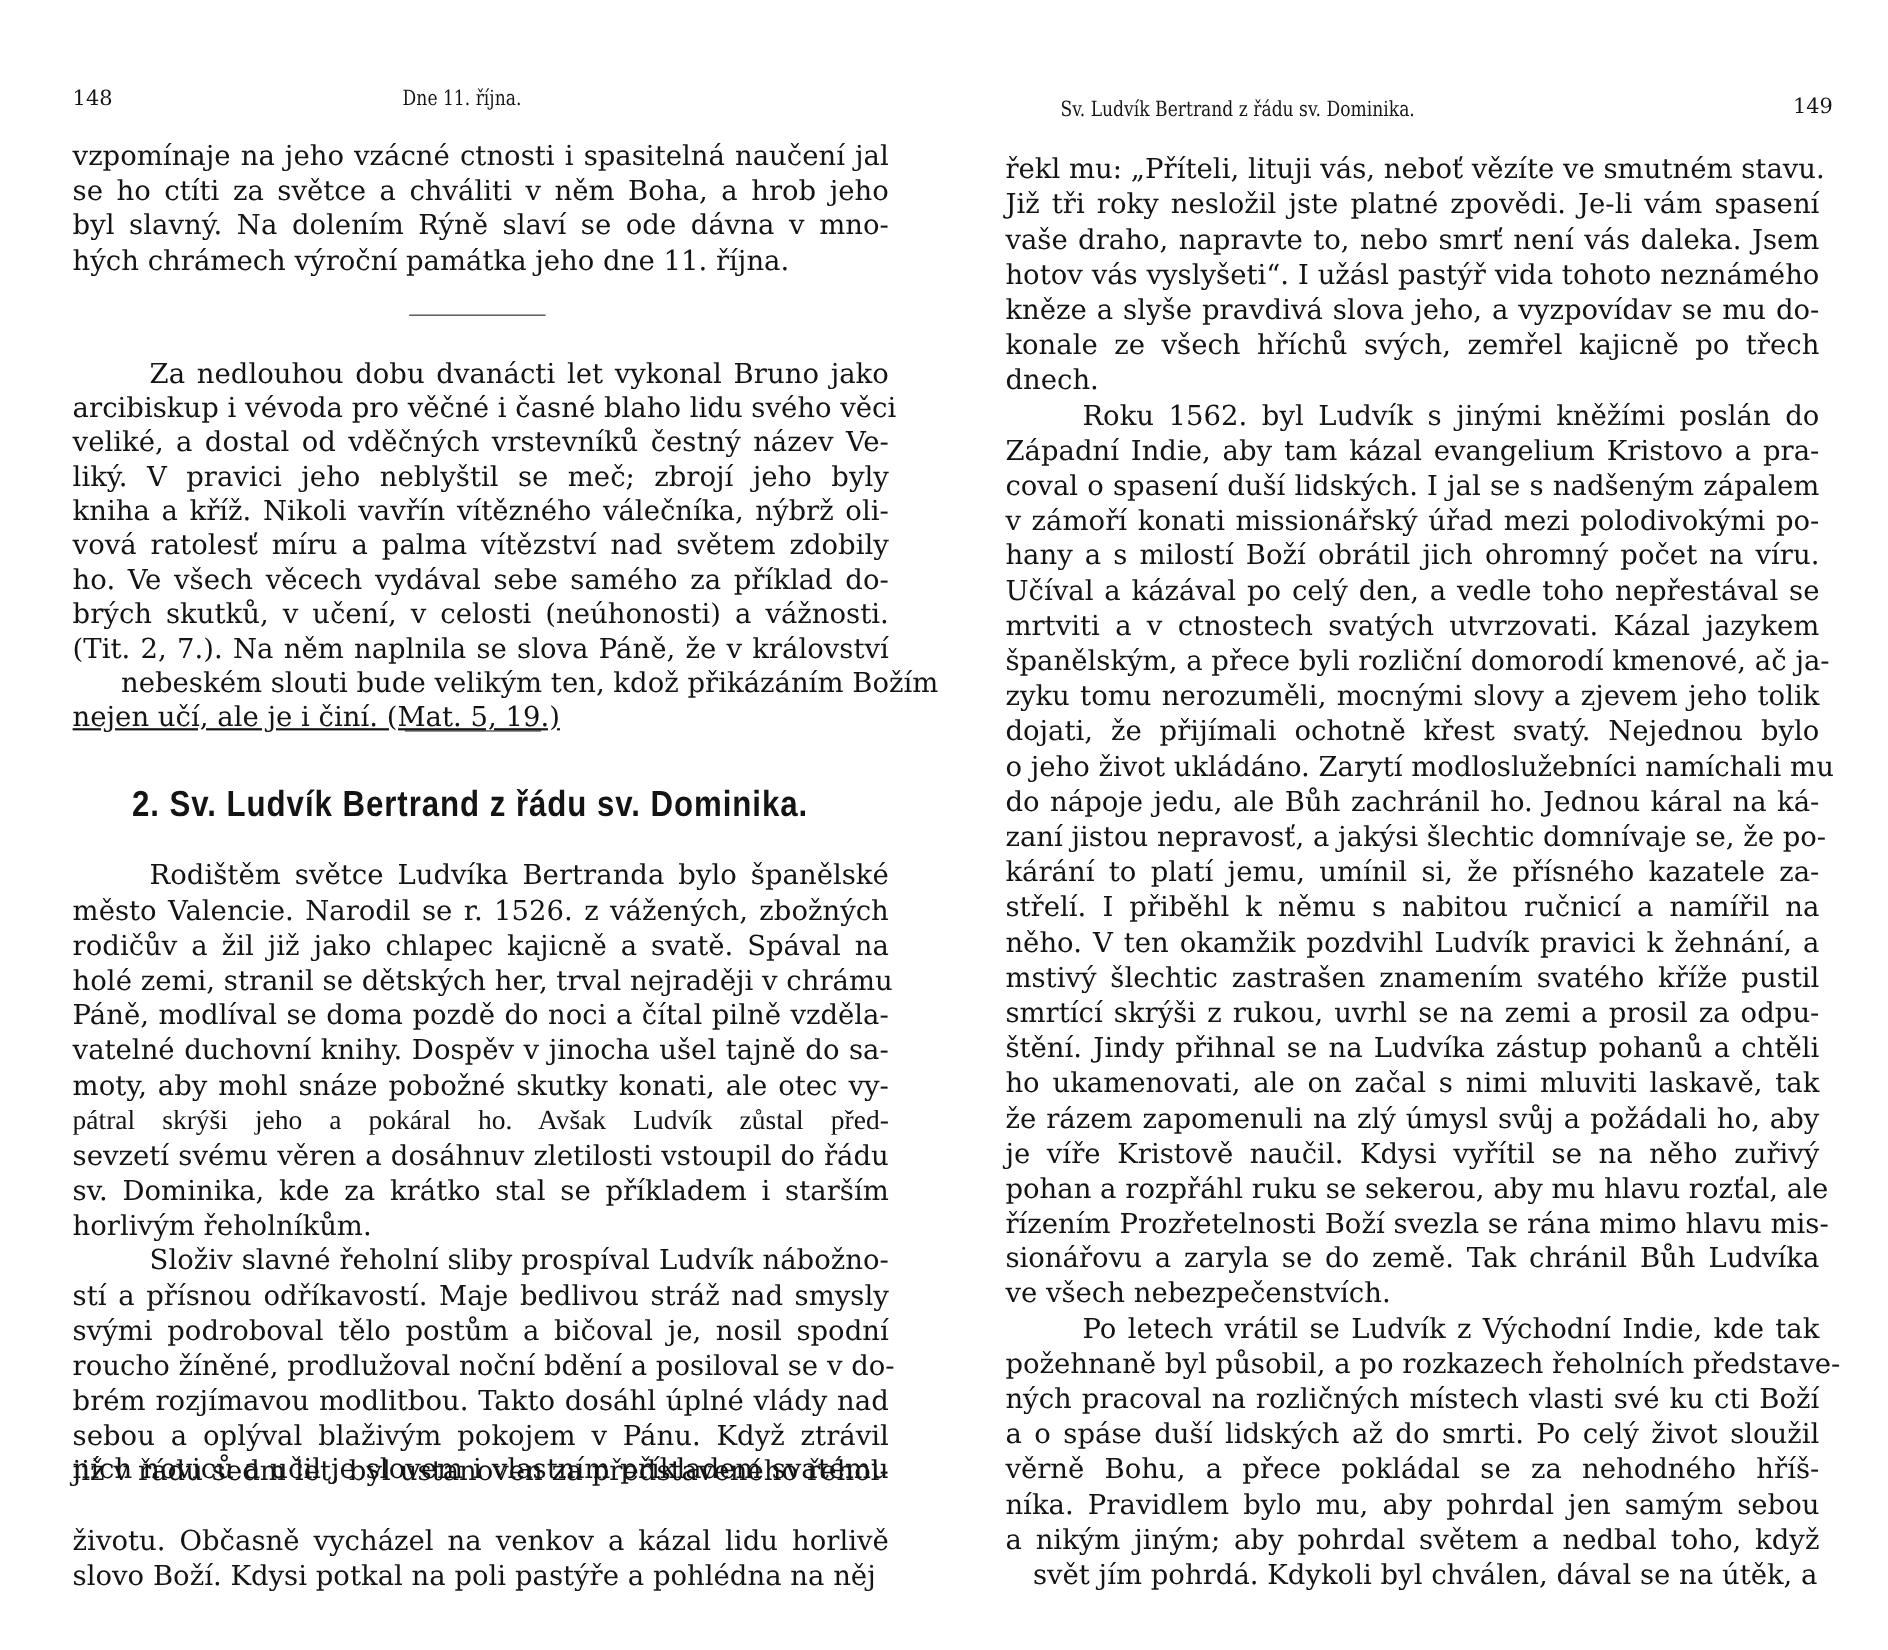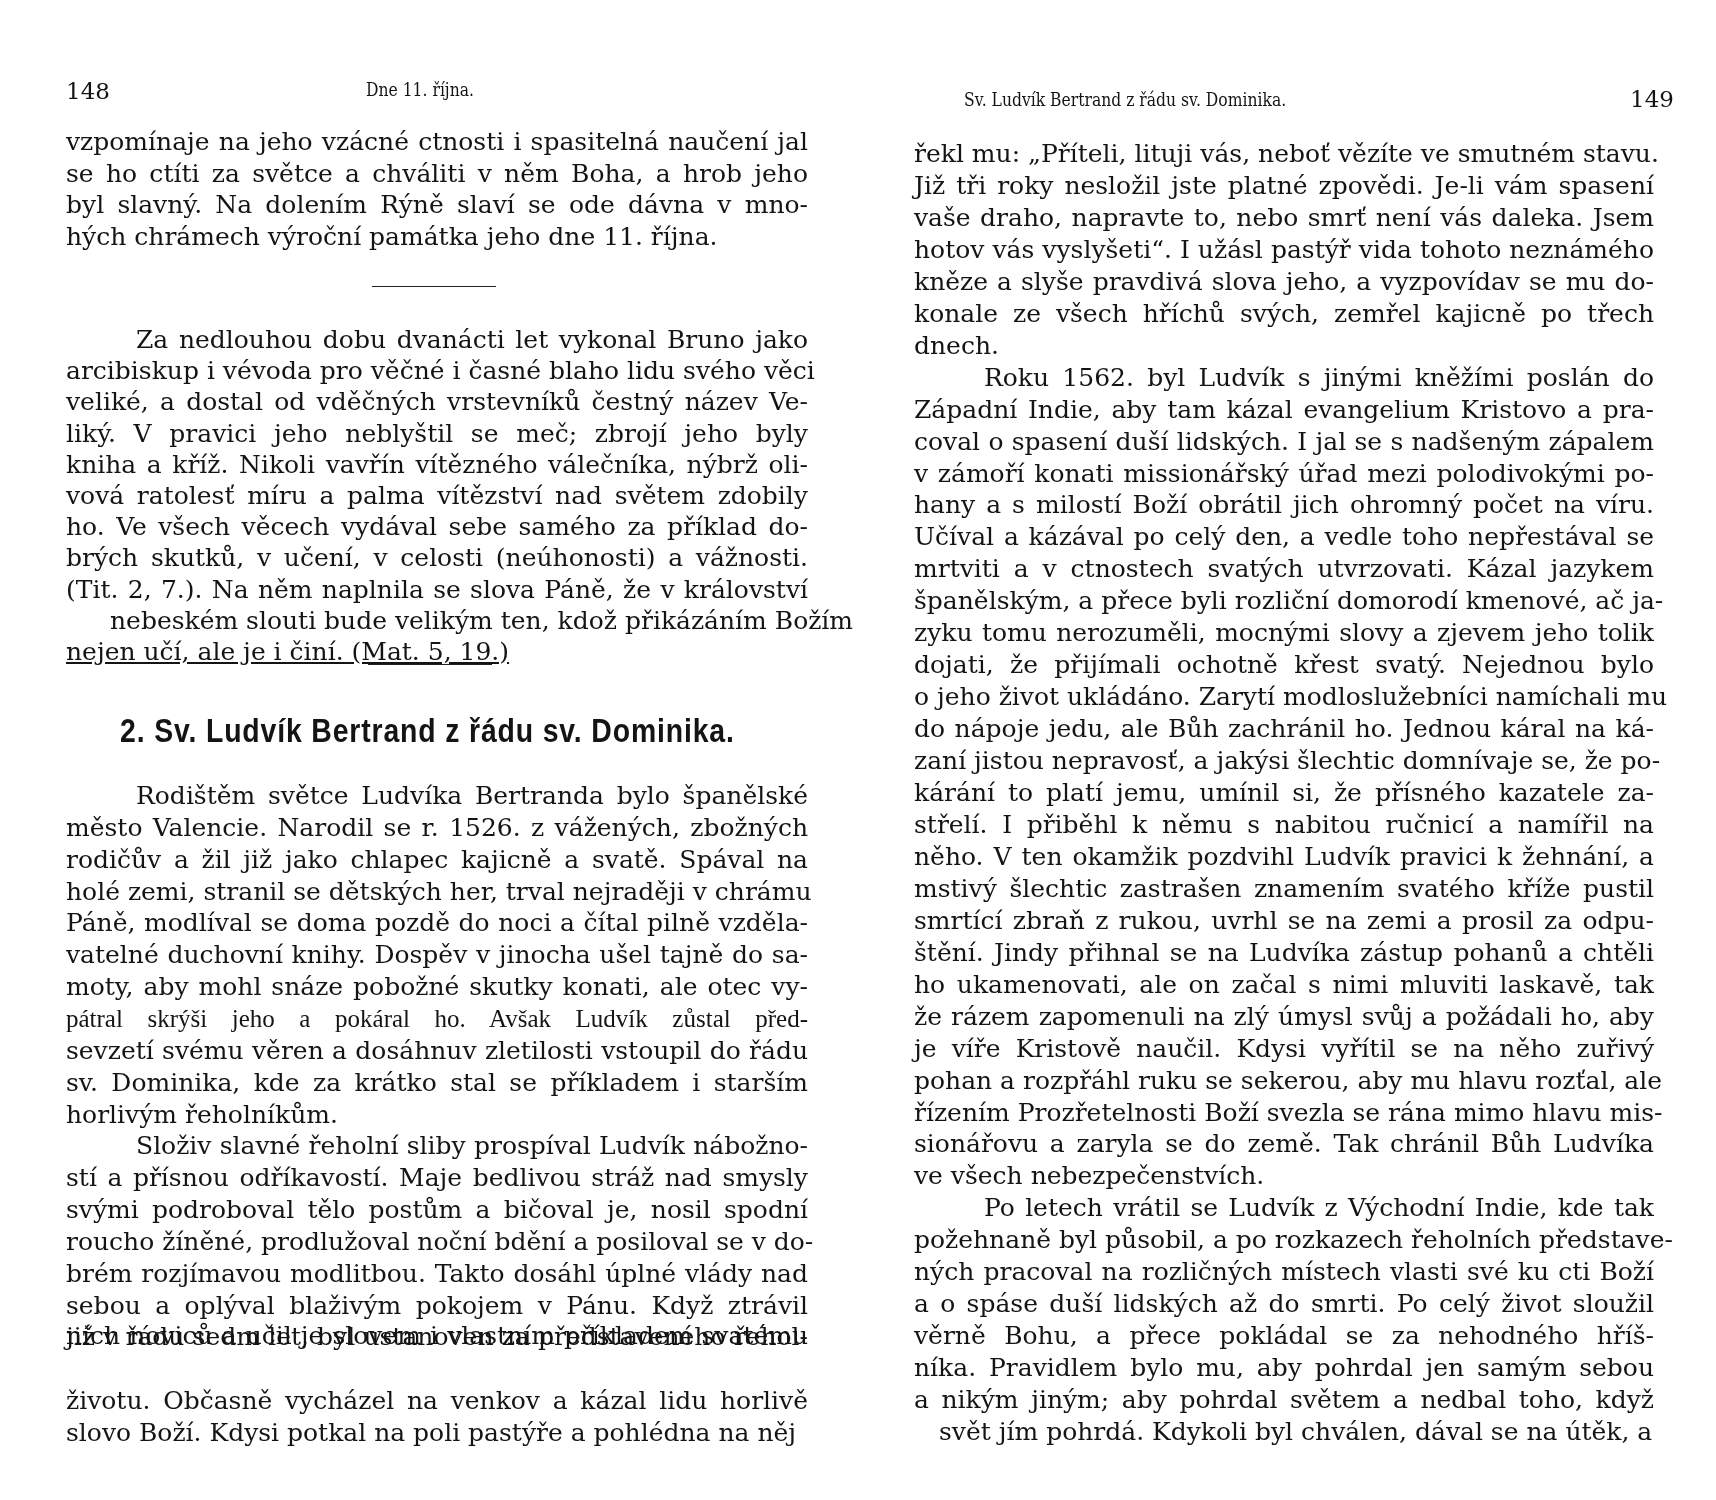--- a/index.html
+++ b/index.html
@@ -1,21 +1,21 @@
 <!DOCTYPE html>
 <html><head>
 <meta charset="utf-8">
 <style>
   html, body { margin: 0; padding: 0; background: #ffffff; }
   body { width: 1716px; height: 1500px; position: relative; overflow: hidden; color: #141414; }
   .page { position: absolute; top: 0; height: 1500px; }
   #page-left { left: 0; width: 858px; }
   #page-right { left: 858px; width: 858px; }
   .running-head { position: absolute; font-family: "DejaVu Serif", serif; font-size: 19px; transform: scaleX(0.82); transform-origin: left top; white-space: nowrap; }
-  .page-num { position: absolute; font-family: "DejaVu Serif", serif; font-size: 23px; white-space: nowrap; }
+  .page-num { position: absolute; font-family: "DejaVu Serif", serif; font-size: 19px; white-space: nowrap; }
   .line {
     position: absolute; height: 32px; line-height: 32px;
     font-family: "DejaVu Serif", serif; font-size: 25px;
     white-space: nowrap; text-align: justify; text-align-last: justify;
     overflow: visible;
   }
   .line.last { text-align-last: left; }
   #page-left .line { left: 66px; width: 742px; }
   #page-left .line.indent { left: 136px; width: 672px; }
   #page-right .line { left: 56px; width: 740px; }
@@ -97,21 +97,21 @@
       <div class="line" style="top: 585.3px;">španělským, a přece byli rozliční domorodí kmenové, ač ja-</div>
       <div class="line" style="top: 617.25px;">zyku tomu nerozuměli, mocnými slovy a zjevem jeho tolik</div>
       <div class="line" style="top: 649.2px;">dojati, že přijímali ochotně křest svatý. Nejednou bylo</div>
       <div class="line" style="top: 681.15px;">o jeho život ukládáno. Zarytí modloslužebníci namíchali mu</div>
       <div class="line" style="top: 713.1px;">do nápoje jedu, ale Bůh zachránil ho. Jednou káral na ká-</div>
       <div class="line" style="top: 745.05px;">zaní jistou nepravosť, a jakýsi šlechtic domnívaje se, že po-</div>
       <div class="line" style="top: 777px;">kárání to platí jemu, umínil si, že přísného kazatele za-</div>
       <div class="line" style="top: 808.95px;">střelí. I přiběhl k němu s nabitou ručnicí a namířil na</div>
       <div class="line" style="top: 840.9px;">něho. V ten okamžik pozdvihl Ludvík pravici k žehnání, a</div>
       <div class="line" style="top: 872.85px;">mstivý šlechtic zastrašen znamením svatého kříže pustil</div>
-      <div class="line" style="top: 904.8px;">smrtící zbraň z rukou, uvrhl se na zemi a prosil za odpu-</div>
+      <div class="line" style="top: 904.8px;">smrtící skrýši z rukou, uvrhl se na zemi a prosil za odpu-</div>
       <div class="line" style="top: 936.75px;">štění. Jindy přihnal se na Ludvíka zástup pohanů a chtěli</div>
       <div class="line" style="top: 968.7px;">ho ukamenovati, ale on začal s nimi mluviti laskavě, tak</div>
       <div class="line" style="top: 1000.65px;">že rázem zapomenuli na zlý úmysl svůj a požádali ho, aby</div>
       <div class="line" style="top: 1032.6px;">je víře Kristově naučil. Kdysi vyřítil se na něho zuřivý</div>
       <div class="line" style="top: 1064.55px;">pohan a rozpřáhl ruku se sekerou, aby mu hlavu rozťal, ale</div>
       <div class="line" style="top: 1096.5px;">řízením Prozřetelnosti Boží svezla se rána mimo hlavu mis-</div>
       <div class="line" style="top: 1128.45px;">sionářovu a zaryla se do země. Tak chránil Bůh Ludvíka</div>
       <div class="line last" style="top: 1160.4px;">ve všech nebezpečenstvích.</div>
       <div class="line indent" style="top: 1192.35px;">Po letech vrátil se Ludvík z Východní Indie, kde tak</div>
       <div class="line" style="top: 1224.3px;">požehnaně byl působil, a po rozkazech řeholních představe-</div>

